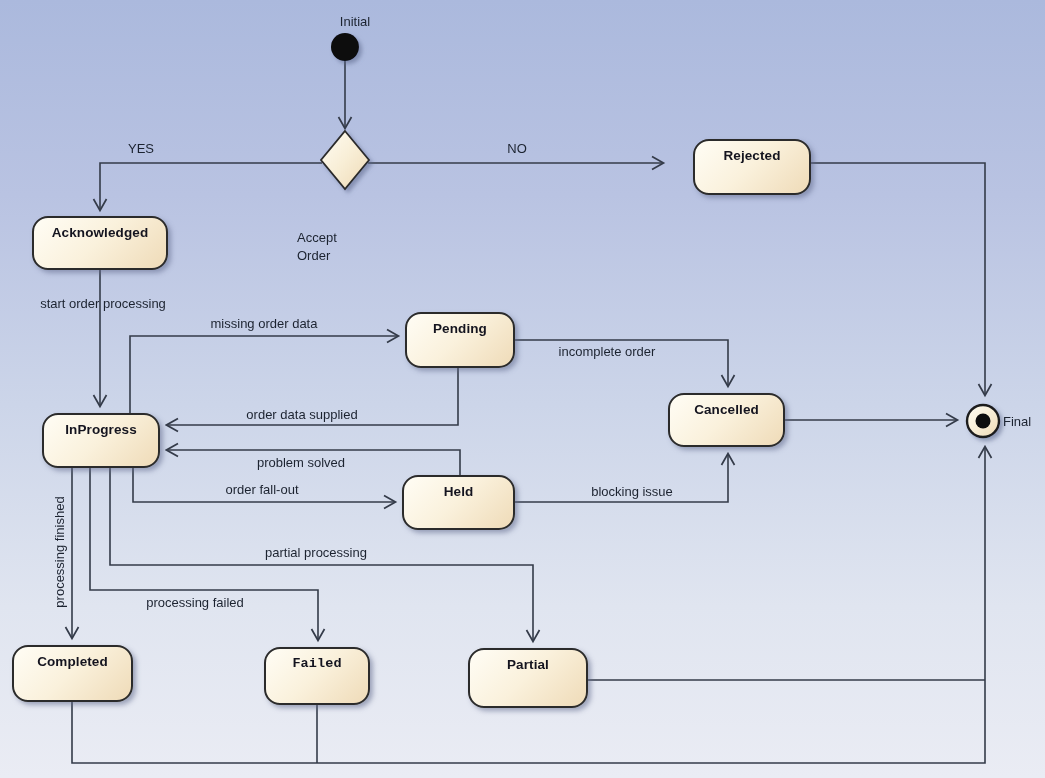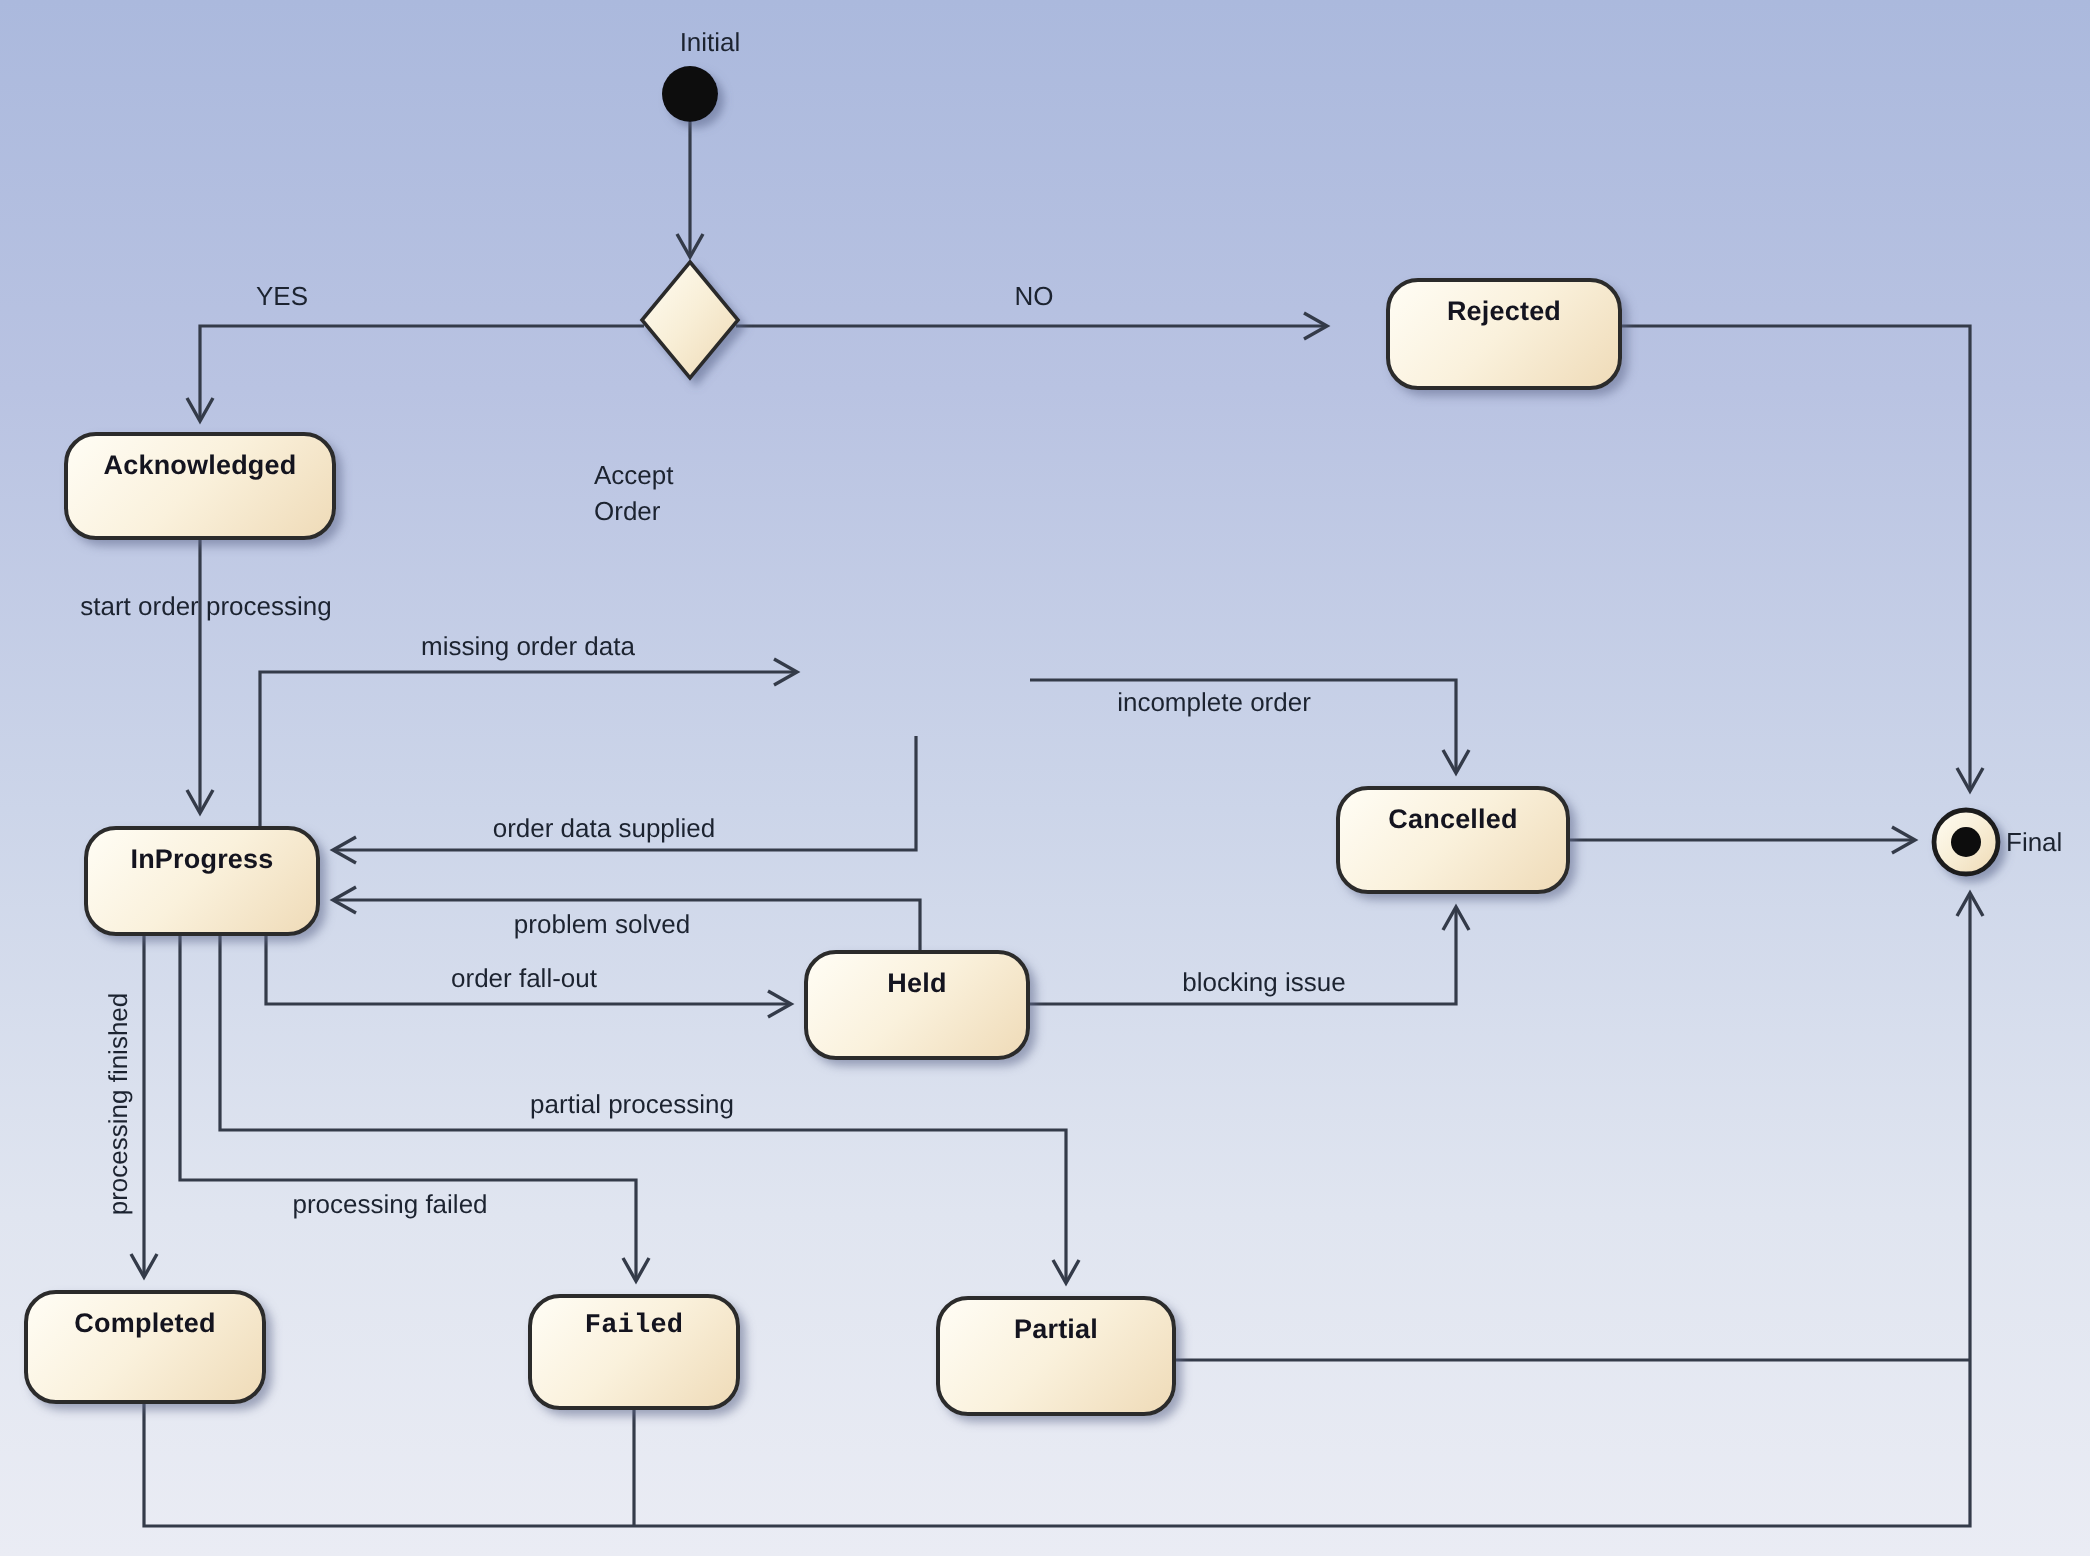--- a/index.html
+++ b/index.html
@@ -84,20 +84,23 @@
       <circle cx="983" cy="421" r="7.5" fill="#0b0b0b"></circle>
     </g>
   </svg>
 
   <div class="state" style="left:670px;top:139px;width:118px;height:56px;margin-left:23px;">
     <span class="state-label">Rejected</span>
   </div>
   <div class="state" style="left:32px;top:216px;width:136px;height:54px;">
     <span class="state-label">Acknowledged</span>
   </div>
+  <div class="state" style="left:405px;top:312px;width:110px;height:56px;">
+    <span class="state-label">Pending</span>
+  </div>
   <div class="state" style="left:42px;top:413px;width:118px;height:55px;">
     <span class="state-label">InProgress</span>
   </div>
   <div class="state" style="left:668px;top:393px;width:117px;height:54px;">
     <span class="state-label">Cancelled</span>
   </div>
   <div class="state" style="left:402px;top:475px;width:113px;height:55px;">
     <span class="state-label">Held</span>
   </div>
   <div class="state" style="left:12px;top:645px;width:121px;height:57px;">

